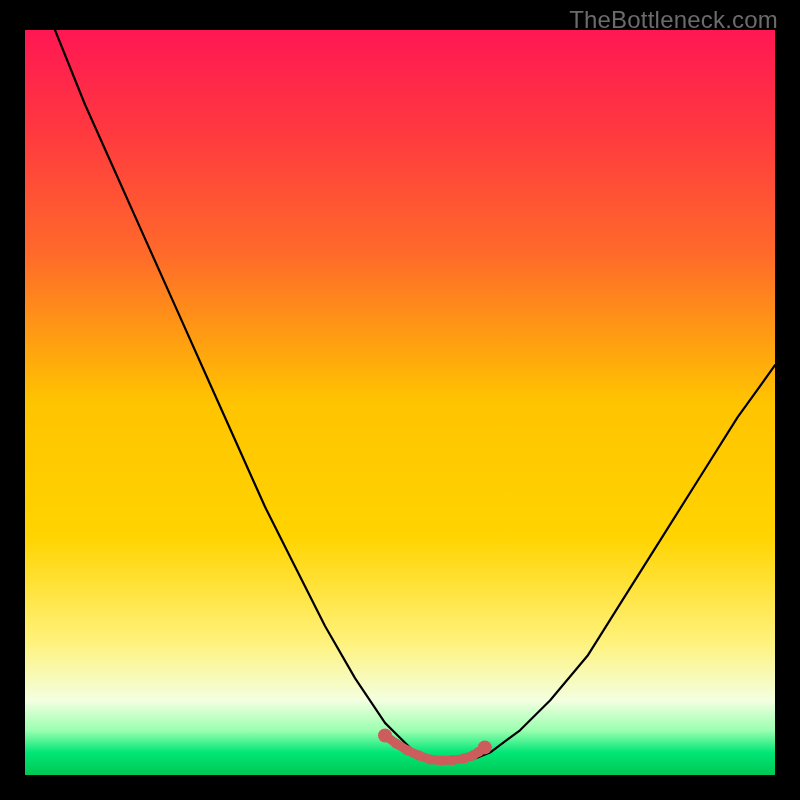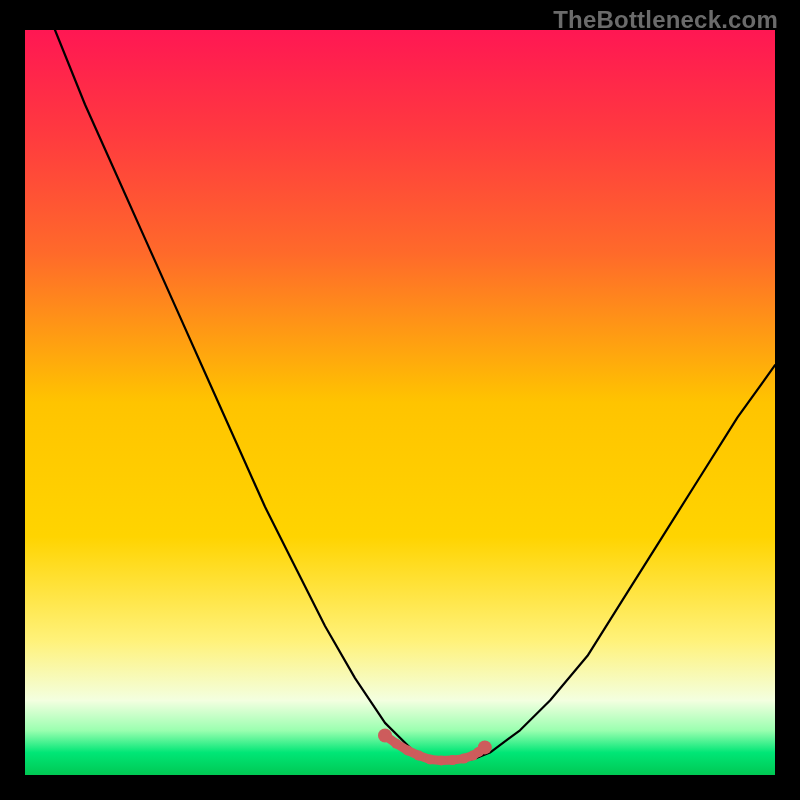--- a/index.html
+++ b/index.html
@@ -16,21 +16,21 @@
     width: 800px;
     height: 800px;
     background: #000;
   }
   .watermark {
     position: absolute;
     top: 6px;
     right: 22px;
     color: #6b6b6b;
     font-size: 24px;
-    font-weight: 700;
+    font-weight: 400;
     letter-spacing: 0.2px;
     z-index: 5;
   }
   .plot-frame {
     position: absolute;
     top: 30px;
     left: 25px;
     width: 750px;
     height: 745px;
     background: #000;

